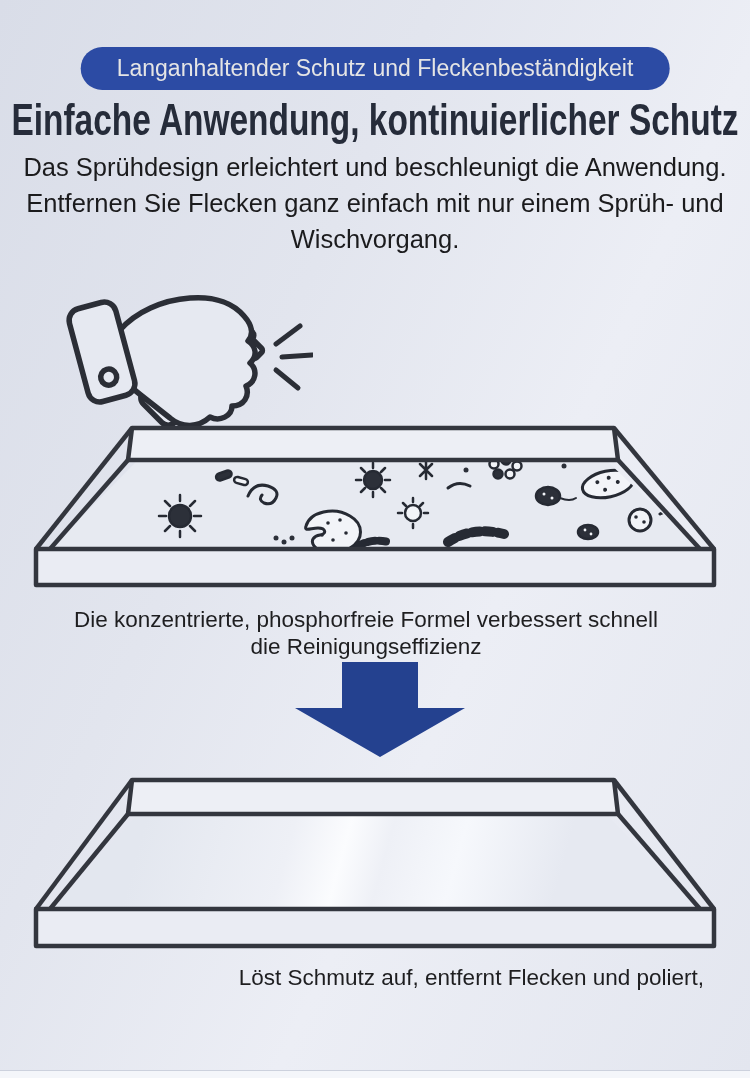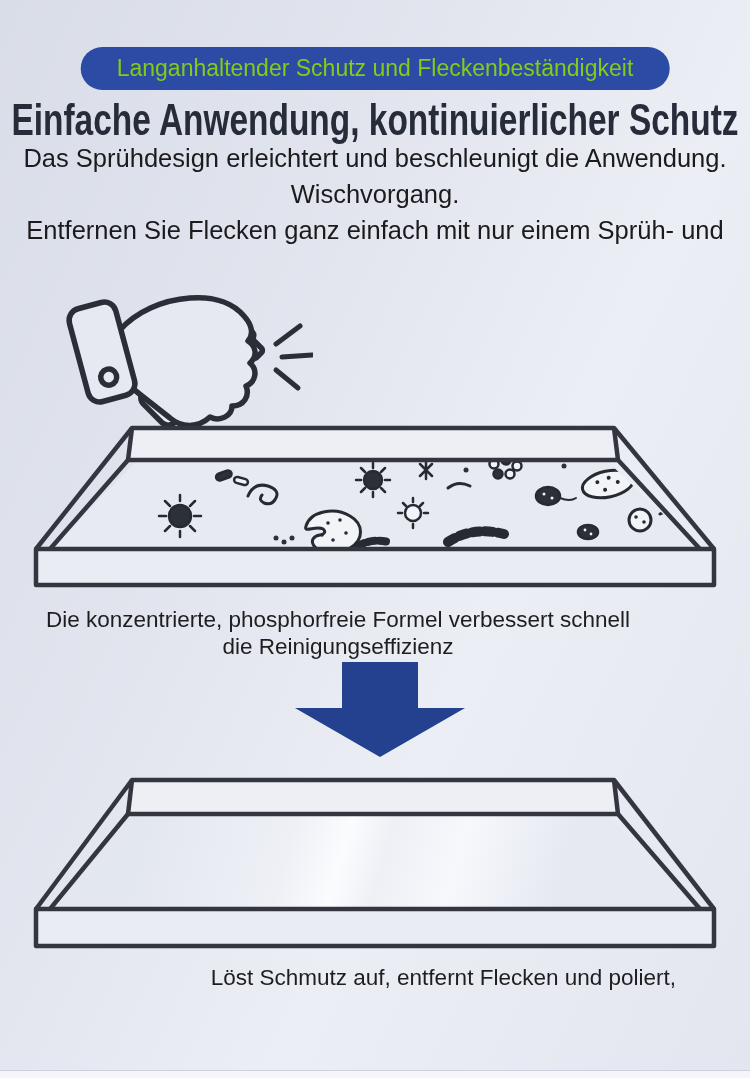--- a/index.html
+++ b/index.html
@@ -3,35 +3,35 @@
 <meta charset="utf-8">
 <style>
   html,body{margin:0;padding:0;}
   body{font-family:"Liberation Sans","DejaVu Sans",sans-serif;}
   .stage{
     position:relative;width:750px;height:1078px;overflow:hidden;
     background:linear-gradient(115deg,#d9dde8 0%,#e2e5ee 35%,#eceef5 62%,#e3e6ef 100%);
   }
   .badge{
     position:absolute;top:47px;left:50%;transform:translateX(-50%);
-    background:#2c4ba4;color:#84cc16;font-size:23px;line-height:1;
+    background:#2c4ba4;color:#e5e5e5;font-size:23px;line-height:1;
     padding:10px 36px;border-radius:22px;white-space:nowrap;
   }
   .headline{
     position:absolute;top:95px;left:50%;margin:0;white-space:nowrap;
     transform:translateX(-50%) scaleX(0.76);transform-origin:center top;
     font-size:44px;font-weight:bold;color:#262c3a;letter-spacing:0px;
   }
   .intro{
-    position:absolute;top:140px;left:0;width:750px;text-align:center;
+    position:absolute;top:149px;left:0;width:750px;text-align:center;
     font-size:25.5px;line-height:36px;color:#1b1b1d;
   }
   .caption{
     position:absolute;left:0;width:676px;text-align:center;
-    font-size:22.5px;line-height:27px;color:#1e1e20;
+    font-size:22.5px;line-height:27px;color:#1e1e20;padding-left:28px;
   }
   .caption.dirty{top:606px;}
   .caption.clean{top:964px;text-align:right;}
   .spray-hand{position:absolute;left:58px;top:278px;}
   .tray-dirty{position:absolute;left:28px;top:418px;}
   .tray-clean{position:absolute;left:28px;top:770px;}
   .down-arrow{position:absolute;left:295px;top:662px;}
   .bottom-strip{
     position:absolute;bottom:0;left:0;width:750px;height:7px;
     background:#f4f6fa;border-top:1px solid #ccd1dd;
@@ -43,22 +43,22 @@
 <div class="stage">
 
   <div class="badge">
     <span>Langanhaltender Schutz und Fleckenbeständigkeit</span>
   </div>
 
   <h1 class="headline">Einfache Anwendung, kontinuierlicher Schutz</h1>
 
   <div class="intro">
     <div>Das Sprühdesign erleichtert und beschleunigt die Anwendung.</div>
+    <div>Entfernen Sie Flecken ganz einfach mit nur einem Sprüh- und</div>
     <div>Wischvorgang.</div>
-    <div>Entfernen Sie Flecken ganz einfach mit nur einem Sprüh- und</div>
   </div>
 
   <svg class="spray-hand" width="255" height="165" viewBox="0 0 255 165">
     <g fill="none" stroke="#2b2e36" stroke-width="5.5" stroke-linecap="round" stroke-linejoin="round">
 
       <g transform="rotate(45 130 100)">
         <rect x="108" y="50" width="44" height="100" rx="9" fill="#e6e9f1"></rect>
         <rect x="112" y="22" width="36" height="30" rx="5" fill="#e6e9f1"></rect>
         <rect x="146" y="27" width="18" height="13" rx="3" fill="#e6e9f1"></rect>
       </g>

